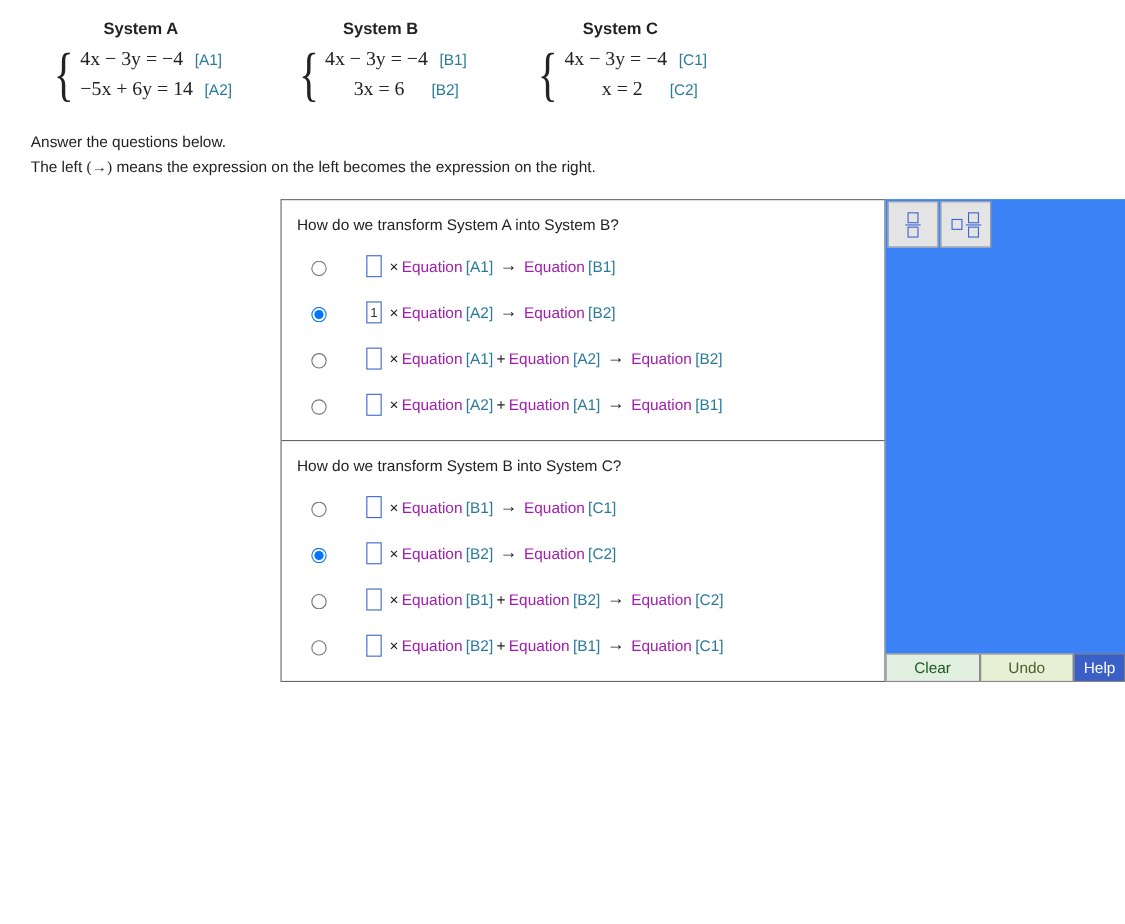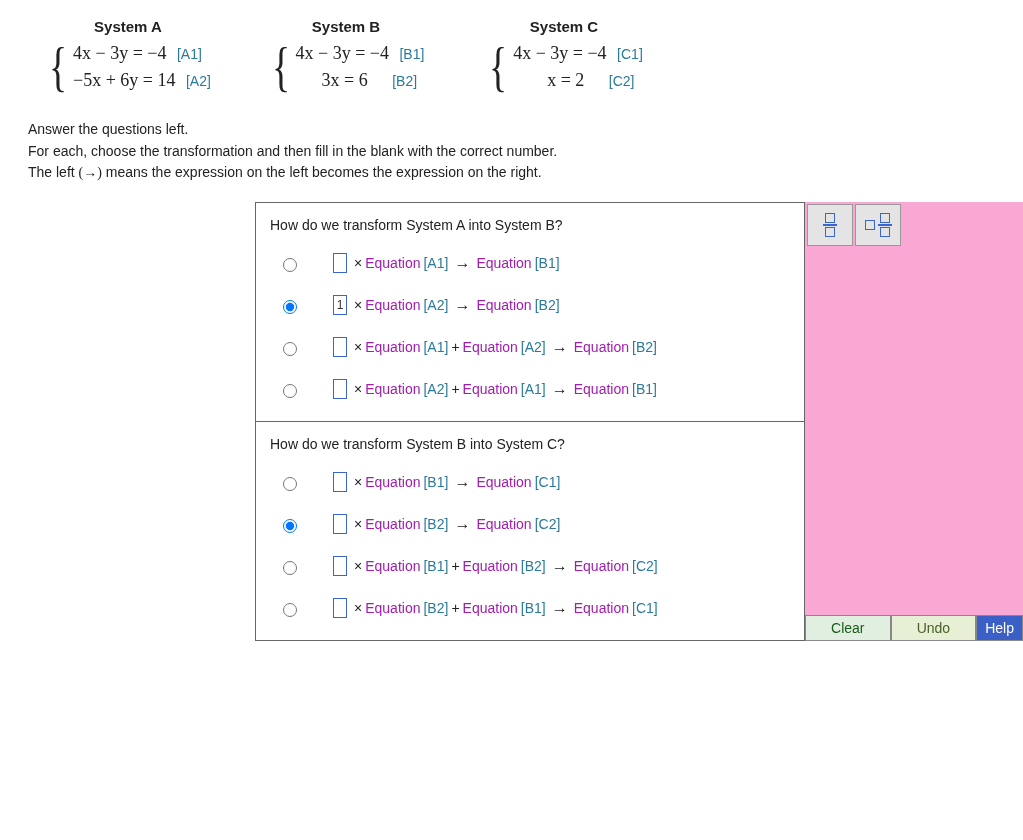--- a/index.html
+++ b/index.html
@@ -127,21 +127,21 @@
     gap: 3px;
   }
   .eq-label { color: #a21caf; }
   .eq-ref { color: #2a7a9b; }
   .arrow-sym {
     font-size: 16px;
     margin: 0 3px;
   }
 
   .side-panel {
-    background: #f9a8d4;
+    background: #3b82f6;
     flex: 1;
     display: flex;
     flex-direction: column;
     align-self: stretch;
   }
   .palette {
     display: flex;
     padding: 2px 2px;
     gap: 2px;
   }
@@ -244,22 +244,21 @@
           <div class="eq-line" style="padding-left:34px;">
             <span>x = 2</span>
             <span class="tag" style="margin-left:20px;">[C2]</span>
           </div>
         </div>
       </div>
     </div>
   </div>
 
   <div class="instructions">
-    <div>Answer the questions left.</div>
-    <div>For each, choose the transformation and then fill in the blank with the correct number.</div>
+    <div>Answer the questions below.</div>
     <div>
       <span>The left </span><span class="arrow-serif">(→)</span><span> means the expression on the left becomes the expression on the right.</span>
     </div>
   </div>
 </div>
 
 <div class="lower-row">
   <div class="lower-left-pad"></div>
 
   <div class="question-box">

